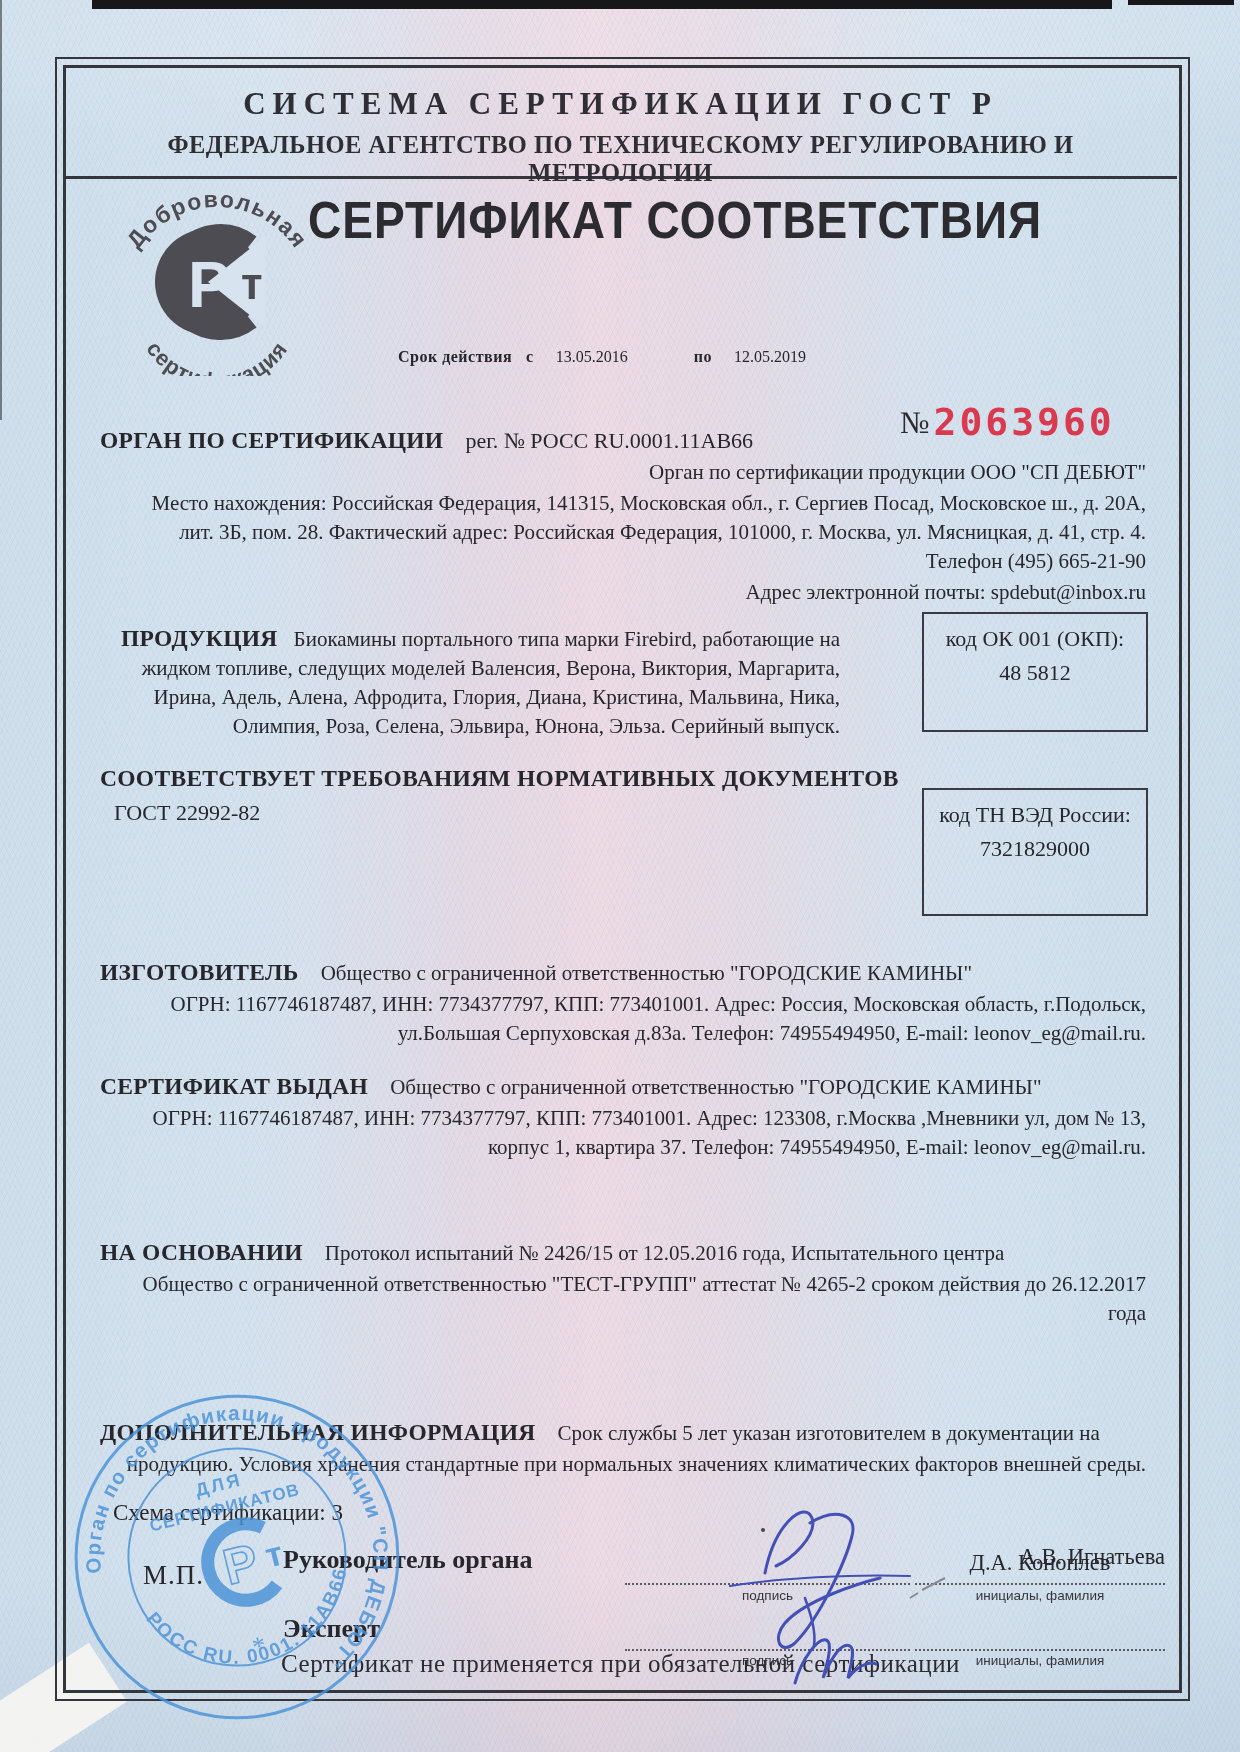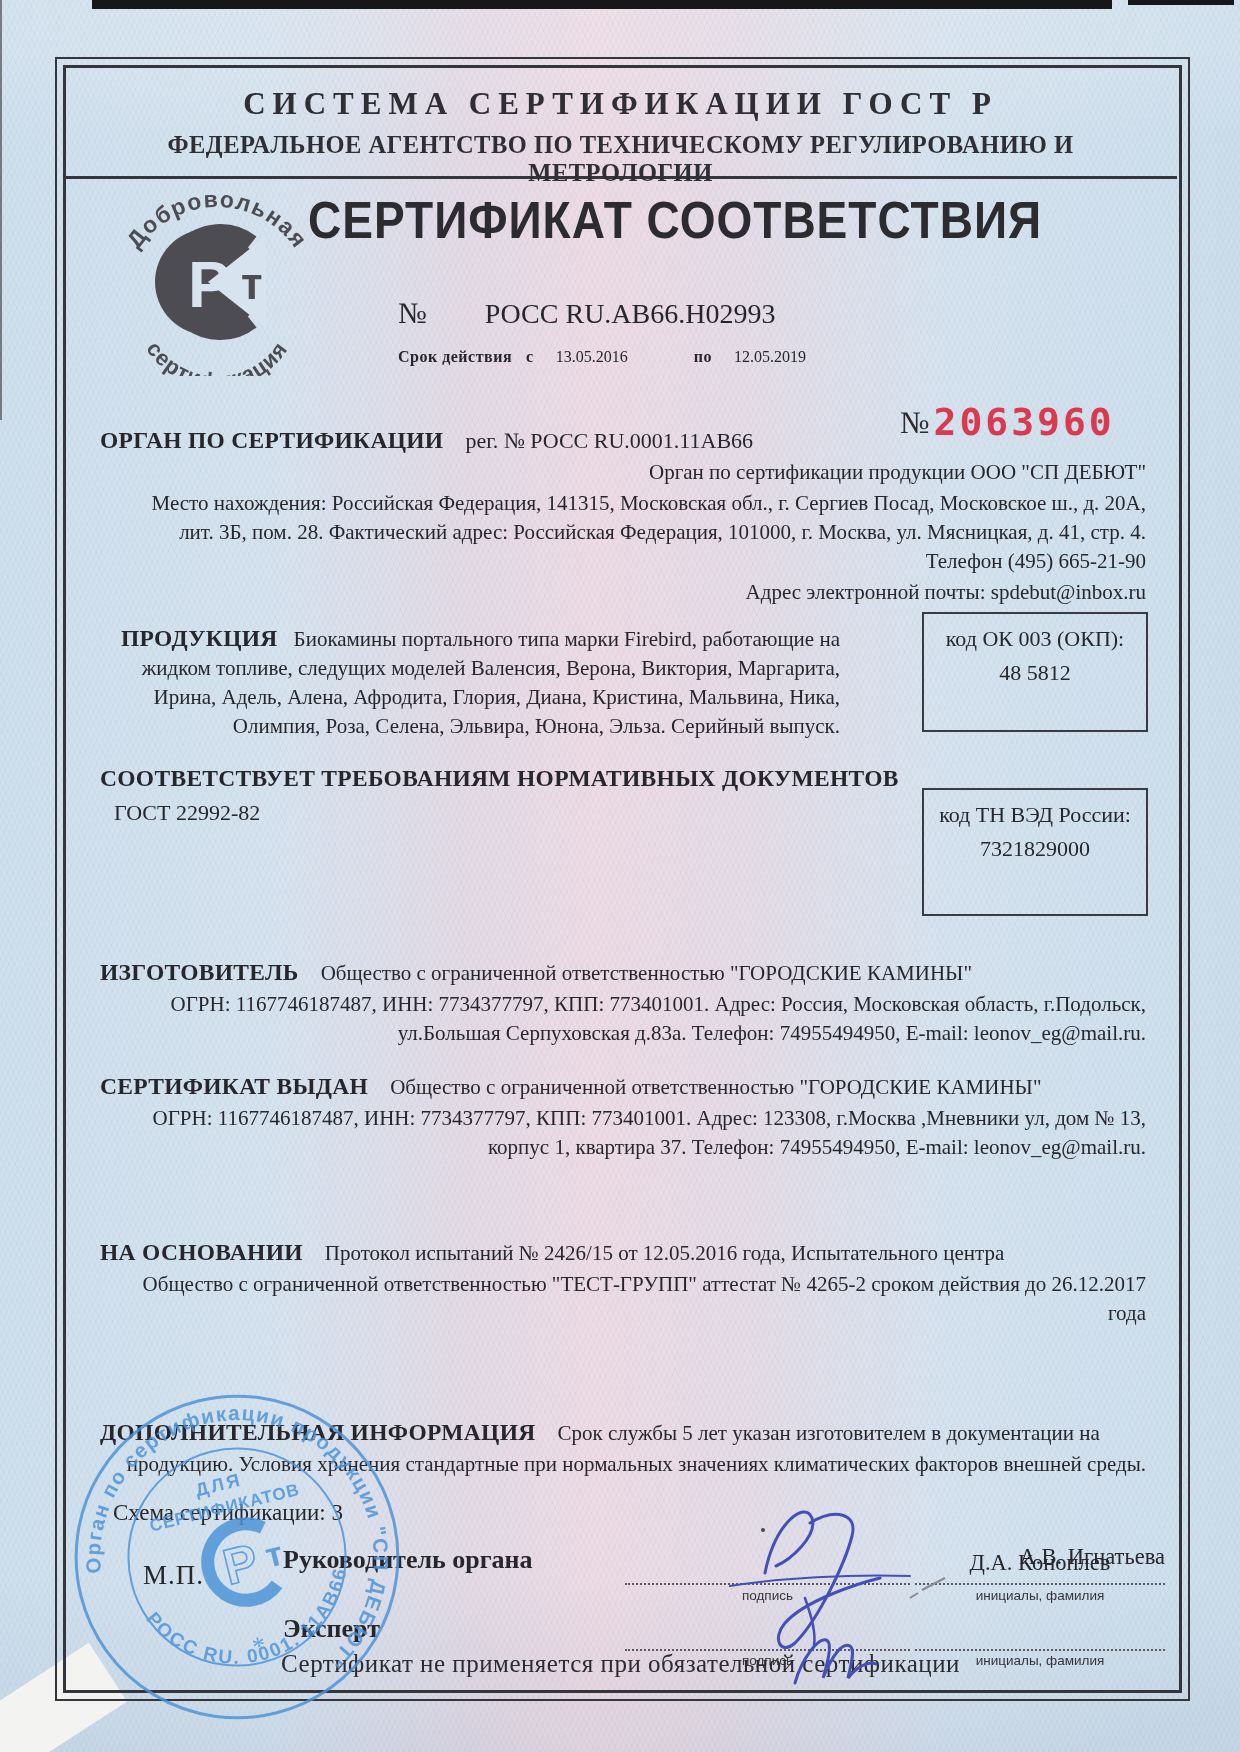--- a/index.html
+++ b/index.html
@@ -102,23 +102,20 @@
     </text>
     <circle cx="105" cy="96" r="53" fill="#4c4c52"></circle>
     <path d="M105,96 L163,50 L163,142 Z" fill="#d7e3ee"></path>
     <path d="M 146,60 A 46,46 0 1 0 146,132" stroke="#4c4c52" stroke-width="24" fill="none"></path>
     <text x="85" y="121" font-family="Liberation Sans,DejaVu Sans,sans-serif" font-size="64" font-weight="bold" fill="#d7e3ee">Р</text>
     <text x="138" y="113" font-family="Liberation Sans,DejaVu Sans,sans-serif" font-size="44" font-weight="bold" fill="#4c4c52">т</text>
   </svg>
 
   <div class="cert-title">СЕРТИФИКАТ СООТВЕТСТВИЯ</div>
 
-  <div class="num-row">
-    <span class="no">№</span><span>РОСС RU.АВ66.Н02993</span>
-  </div>
 
   <div class="validity">
     <b>Срок действия</b><b class="lbl">с</b><span class="date">13.05.2016</span><b class="po">по</b><span class="date">12.05.2019</span>
   </div>
 
   <div class="blank-num">
     <span class="no">№</span>
     <span class="digits">2063960</span>
   </div>
 
@@ -128,21 +125,21 @@
     <div class="body">Место нахождения: Российская Федерация, 141315, Московская обл., г. Сергиев Посад, Московское ш., д. 20А, лит. 3Б, пом. 28. Фактический адрес: Российская Федерация, 101000, г. Москва, ул. Мясницкая, д. 41, стр. 4. Телефон (495) 665-21-90</div>
     <div class="body">Адрес электронной почты:  spdebut@inbox.ru</div>
   </div>
 
   <div class="sec" style="top:622px;">
     <div class="body narrow" style="margin-left:0;">
       <span class="h" style="margin-right:16px;">ПРОДУКЦИЯ</span><span>Биокамины портального типа марки Firebird, работающие на жидком топливе, следущих моделей Валенсия, Верона, Виктория, Маргарита, Ирина, Адель, Алена, Афродита, Глория, Диана, Кристина, Мальвина, Ника, Олимпия, Роза, Селена, Эльвира, Юнона, Эльза. Серийный выпуск.</span>
     </div>
   </div>
   <div class="codebox" style="left:922px;top:612px;width:222px;height:108px;">
-    <div>код ОК 003 (ОКП):</div>
+    <div>код ОК 001 (ОКП):</div>
     <div>48 5812</div>
   </div>
 
   <div class="sec" style="top:764px;">
     <span class="h">СООТВЕТСТВУЕТ ТРЕБОВАНИЯМ НОРМАТИВНЫХ ДОКУМЕНТОВ</span>
     <div class="gost" style="font-size:22px;margin-top:4px;">ГОСТ 22992-82</div>
   </div>
   <div class="codebox" style="left:922px;top:788px;width:222px;height:116px;">
     <div>код ТН ВЭД России:</div>
     <div>7321829000</div>

